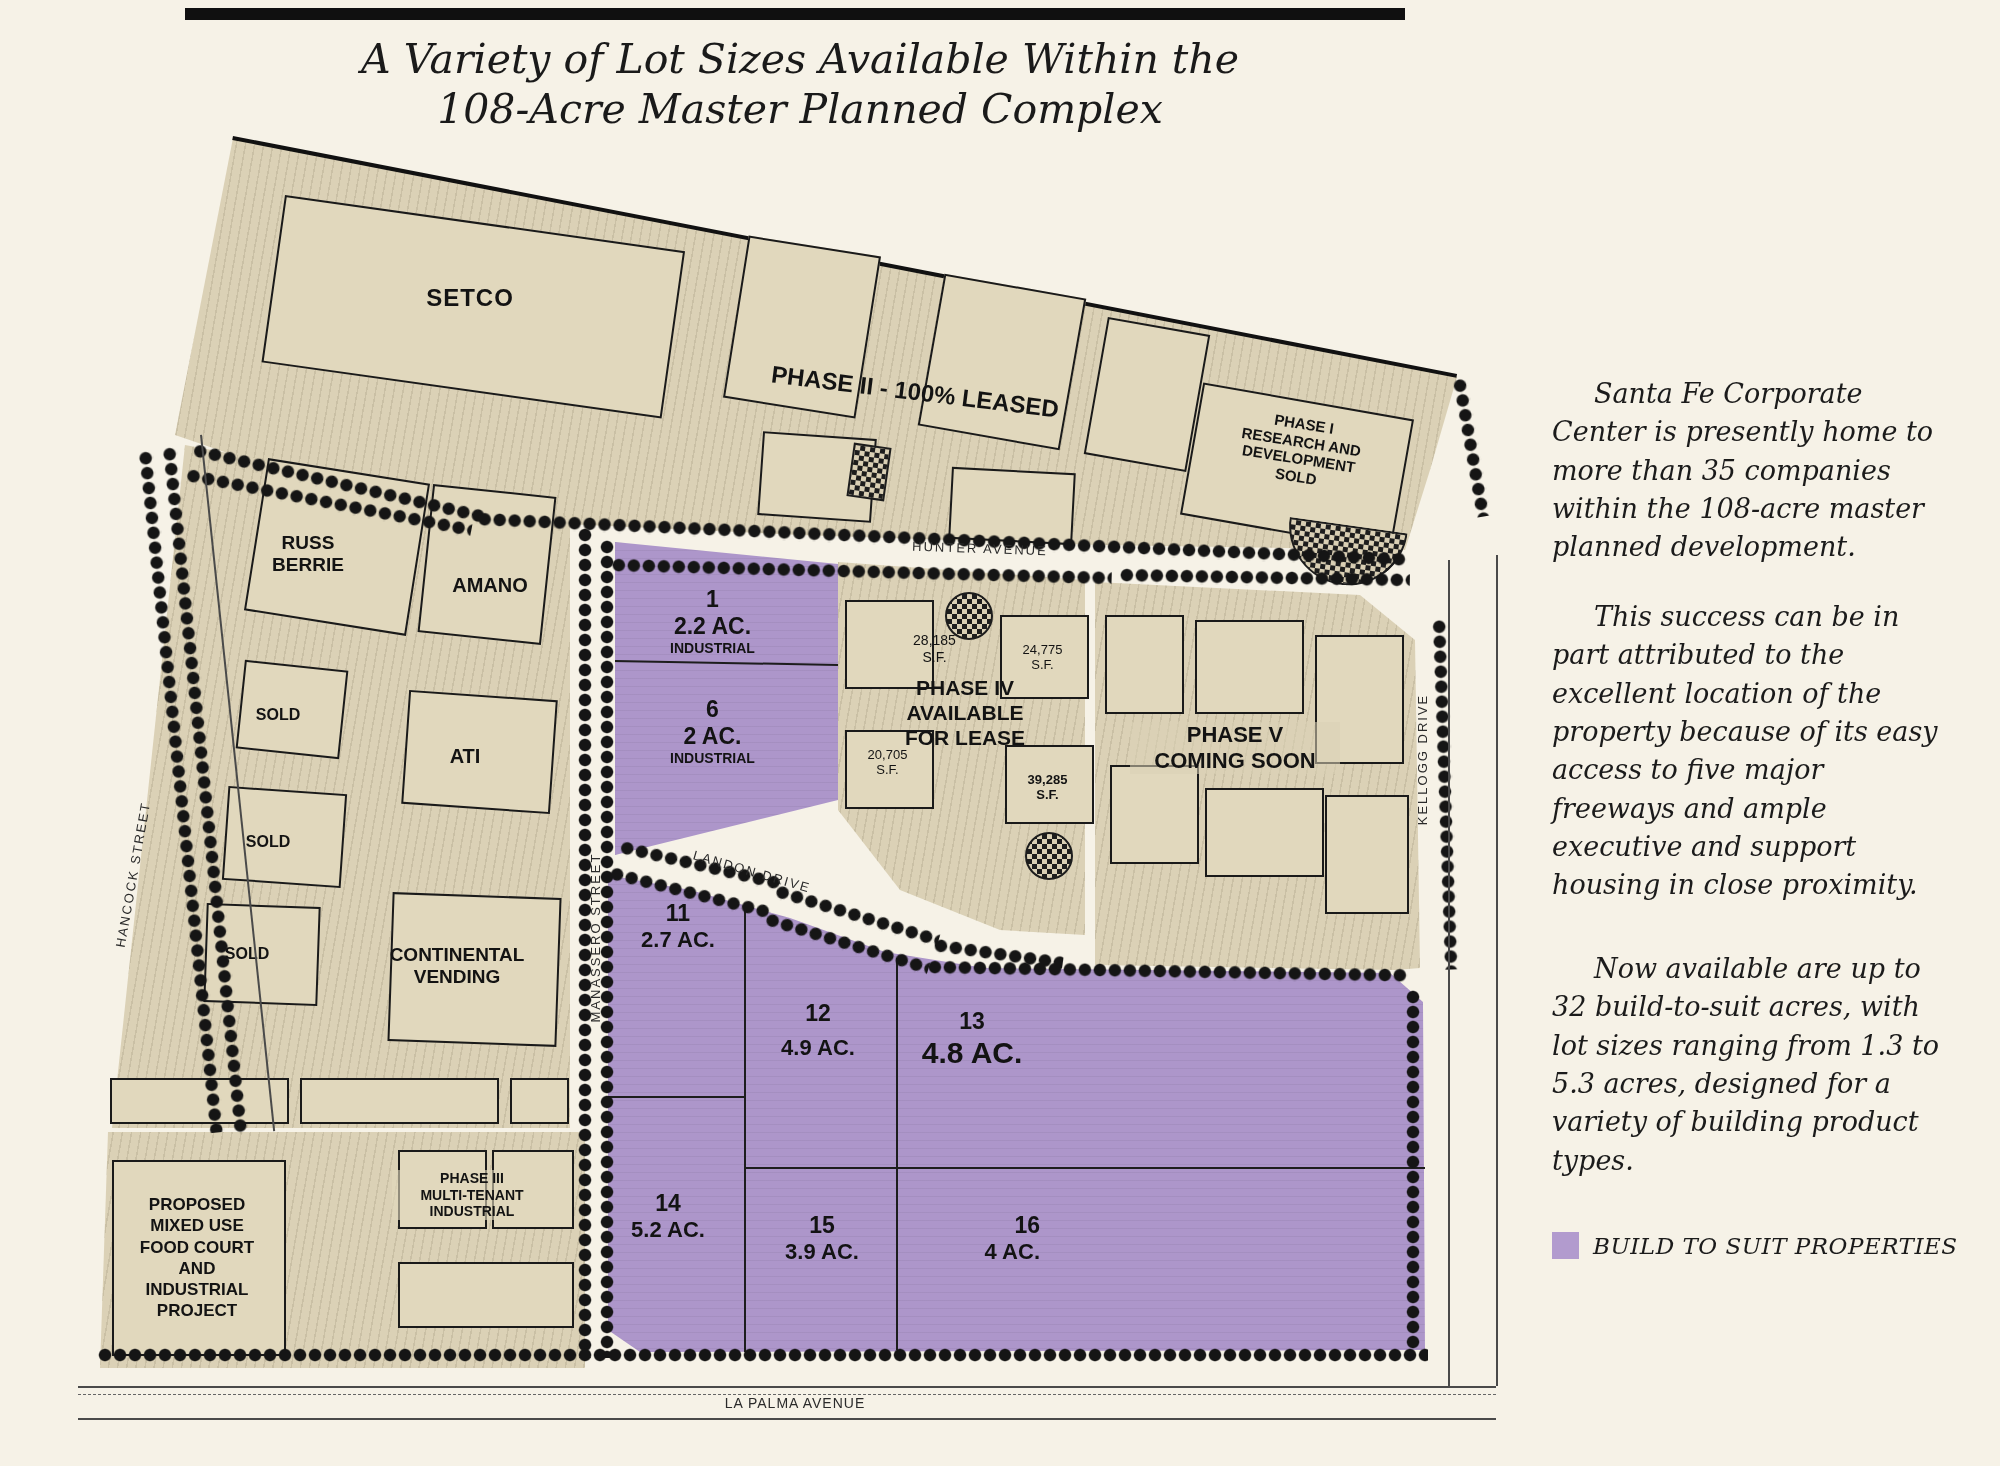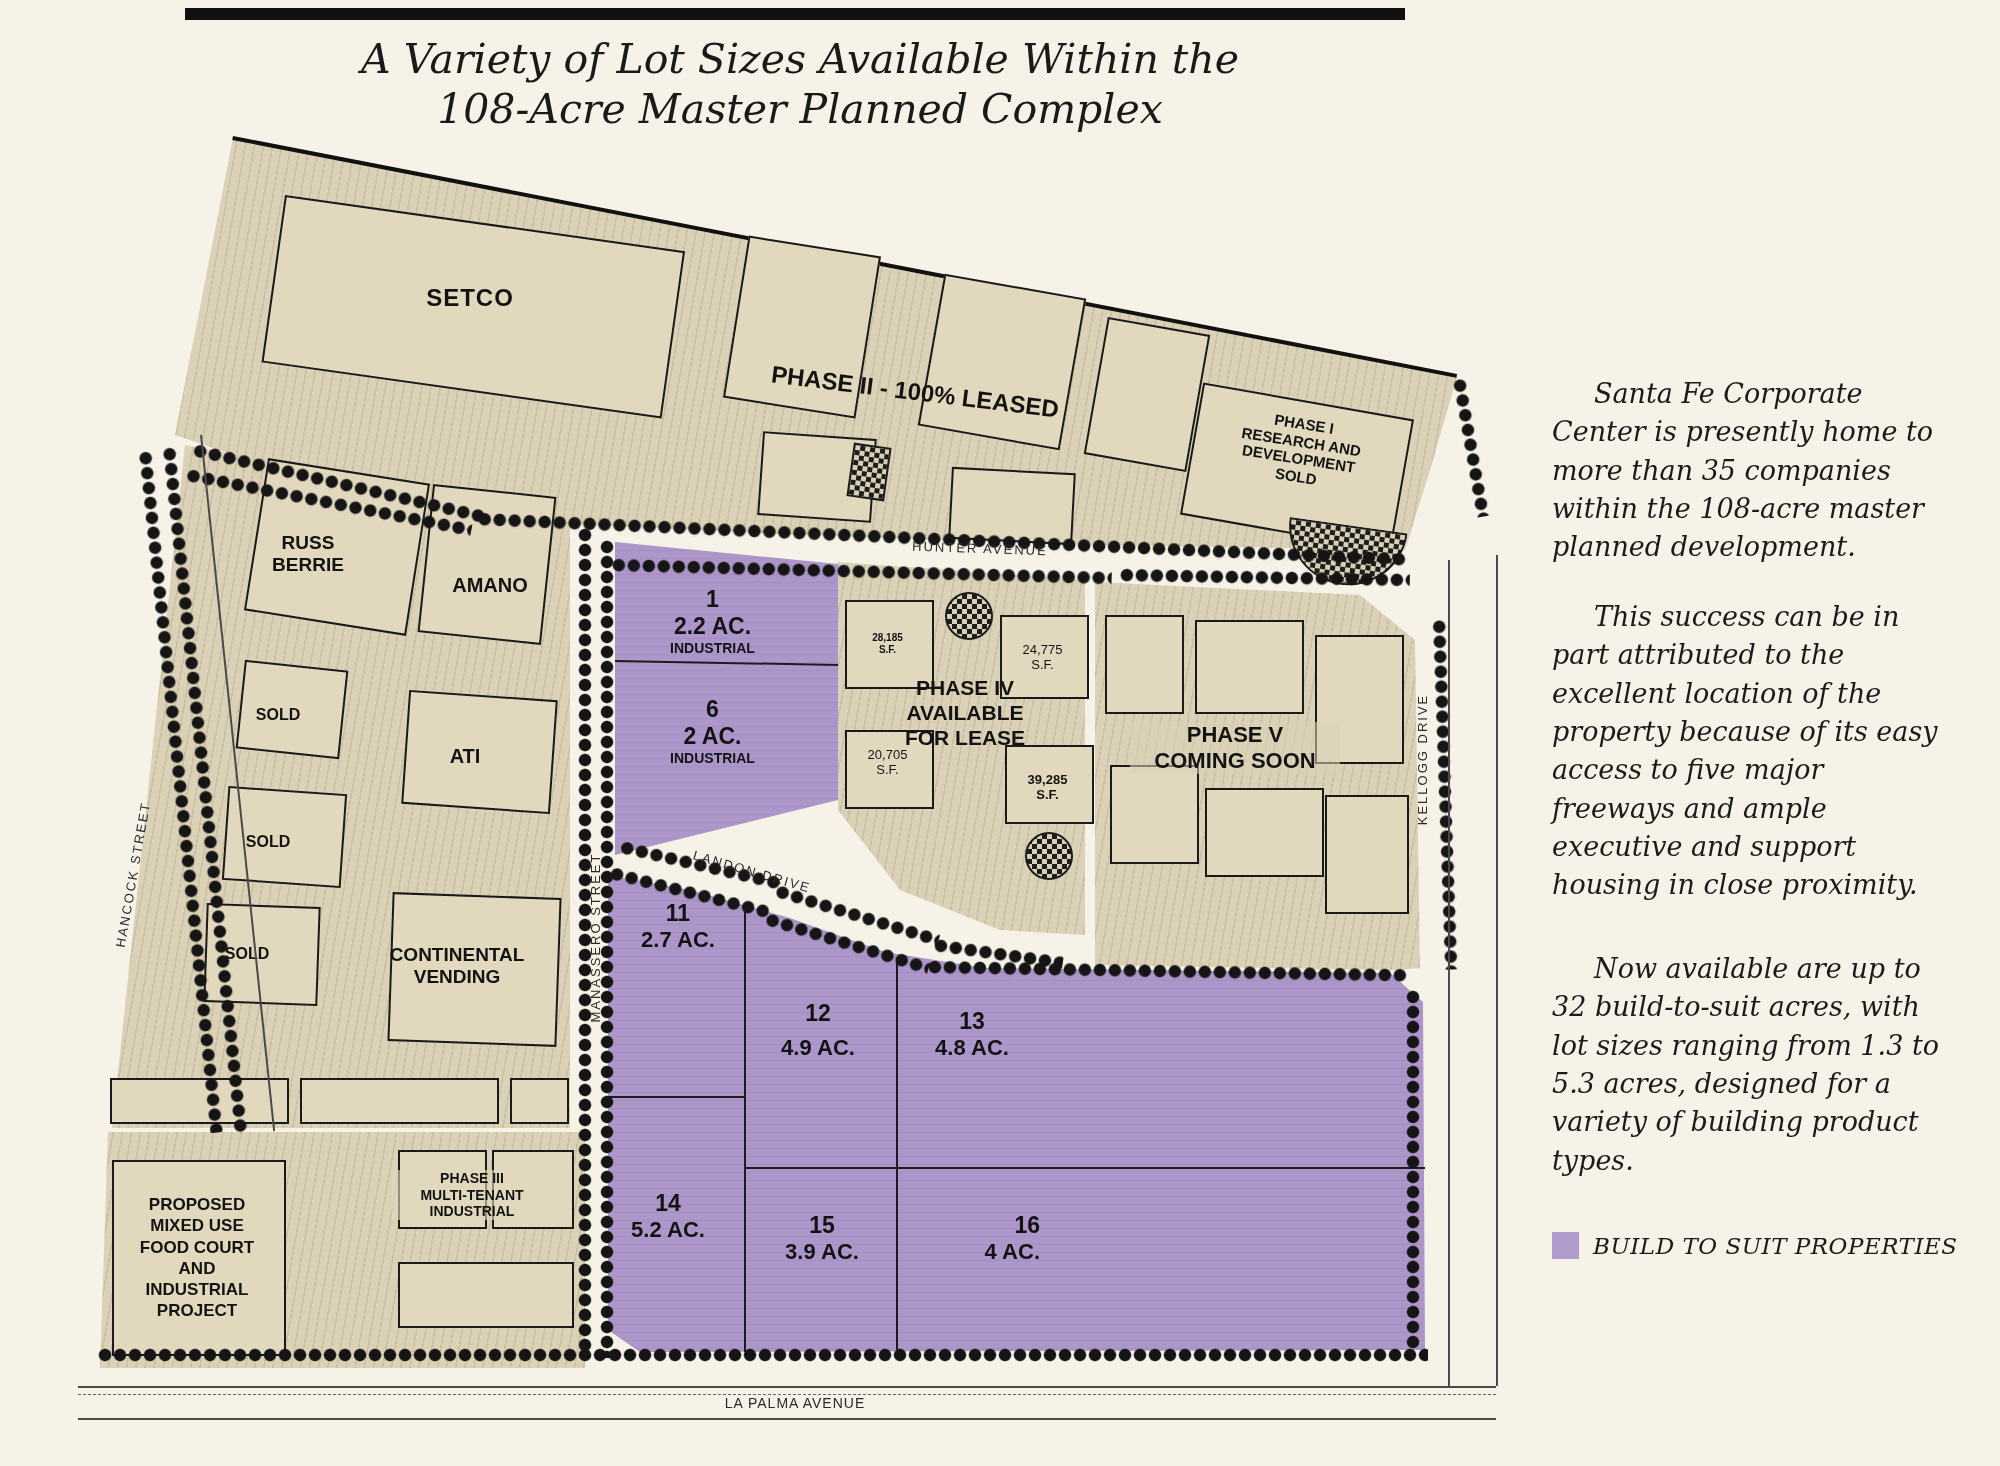--- a/index.html
+++ b/index.html
@@ -146,42 +146,42 @@
   <div class="maplabel" style="left:608px;top:900px;width:140px;">
     <span class="ln" style="font-size:23px;">11</span>
     <span class="ln" style="font-size:22px;">2.7 AC.</span>
   </div>
   <div class="maplabel" style="left:748px;top:1000px;width:140px;">
     <span class="ln" style="font-size:23px;margin-bottom:8px;">12</span>
     <span class="ln" style="font-size:22px;">4.9 AC.</span>
   </div>
   <div class="maplabel" style="left:902px;top:1008px;width:140px;">
     <span class="ln" style="font-size:23px;">13</span>
-    <span class="ln" style="font-size:22px;">4.8 AC.</span>
+    <span class="ln" style="font-size:30px;">4.8 AC.</span>
   </div>
   <div class="maplabel" style="left:598px;top:1190px;width:140px;">
     <span class="ln" style="font-size:23px;">14</span>
     <span class="ln" style="font-size:22px;">5.2 AC.</span>
   </div>
   <div class="maplabel" style="left:752px;top:1212px;width:140px;">
     <span class="ln" style="font-size:23px;">15</span>
     <span class="ln" style="font-size:22px;">3.9 AC.</span>
   </div>
   <div class="maplabel" style="left:900px;top:1212px;width:140px;text-align:right;">
     <span class="ln" style="font-size:23px;">16</span>
     <span class="ln" style="font-size:22px;">4 AC.</span>
   </div>
 
   <div class="poly tan" style="left:838px;top:560px;width:250px;height:380px;
               clip-path:polygon(0 2px,247px 20px,247px 375px,162px 370px,62px 330px,0 250px);"></div>
   <div class="bldg" style="left:845px;top:600px;width:85px;height:85px;"></div>
   <div class="bldg" style="left:1000px;top:615px;width:85px;height:80px;"></div>
   <div class="bldg" style="left:845px;top:730px;width:85px;height:75px;"></div>
   <div class="bldg" style="left:1005px;top:745px;width:85px;height:75px;"></div>
-  <div class="maplabel" style="left:845px;top:632px;width:85px;font-size:10px;font-weight:700;">
+  <div class="maplabel" style="left:892px;top:632px;width:85px;font-size:14px;font-weight:400;">
     <span class="ln">28,185</span>
     <span class="ln">S.F.</span>
   </div>
   <div class="maplabel" style="left:1000px;top:642px;width:85px;font-size:13px;font-weight:400;">
     <span class="ln">24,775</span>
     <span class="ln">S.F.</span>
   </div>
   <div class="maplabel" style="left:845px;top:747px;width:85px;font-size:13px;font-weight:400;">
     <span class="ln">20,705</span>
     <span class="ln">S.F.</span>

